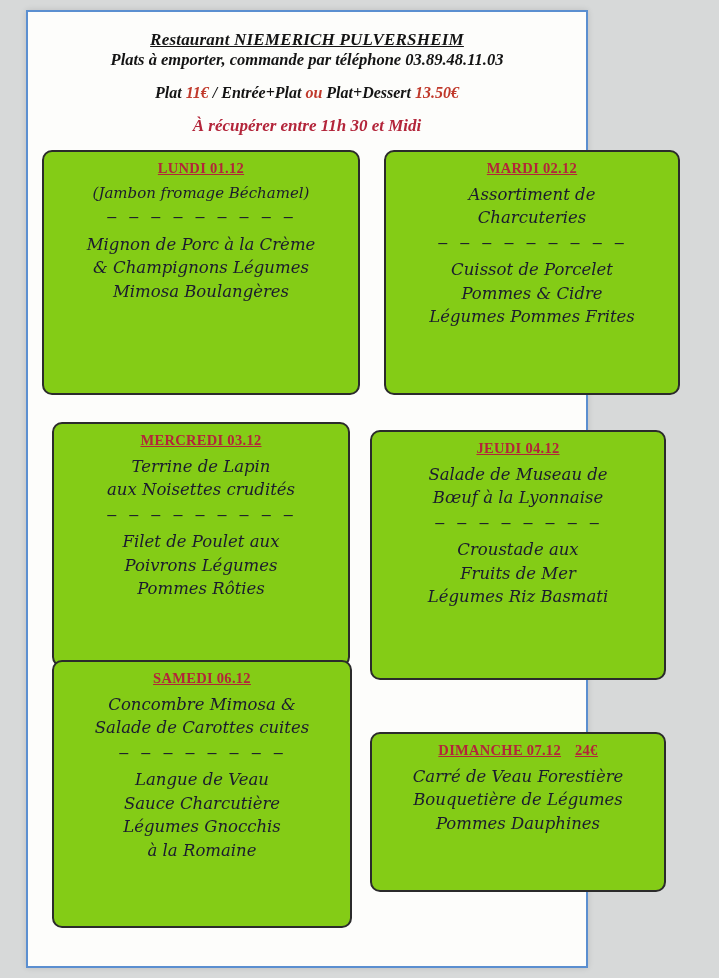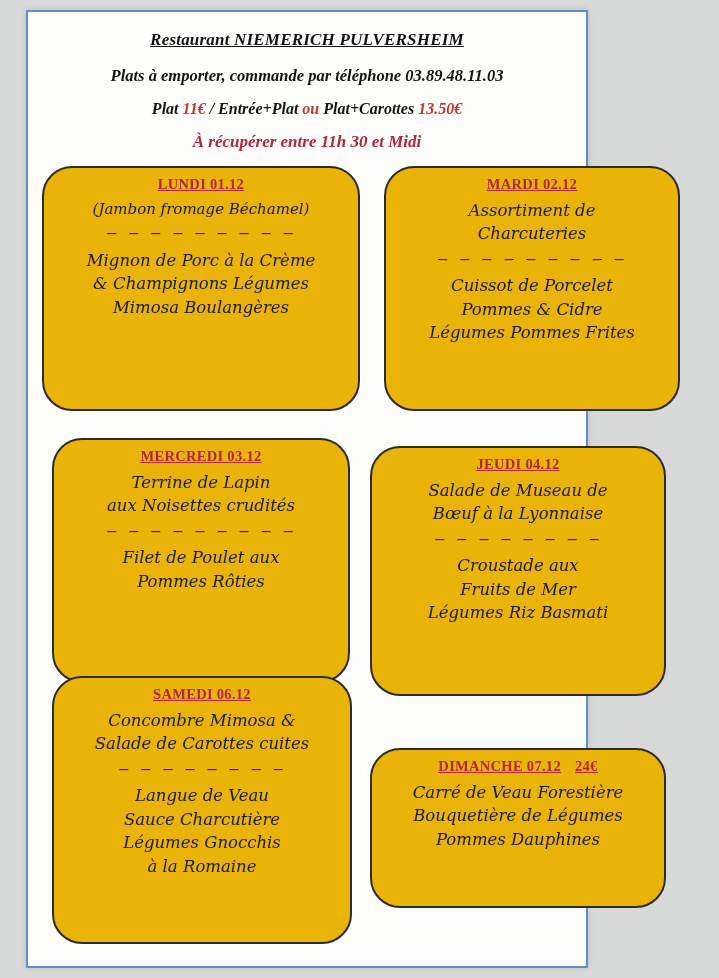--- a/index.html
+++ b/index.html
@@ -31,21 +31,20 @@
   .title {
     font-family: "Liberation Serif", serif;
     font-weight: bold;
     font-style: italic;
     font-size: 17px;
     color: #141414;
     text-decoration: underline;
     letter-spacing: 0.2px;
   }
   .subtitle {
-    margin-top: 16px;
     font-family: "Liberation Serif", serif;
     font-weight: bold;
     font-style: italic;
     font-size: 16.5px;
     color: #141414;
   }
   .priceline {
     margin-top: 14px;
     font-family: "Liberation Serif", serif;
     font-weight: bold;
@@ -65,22 +64,22 @@
     color: #b3253a;
   }
   .board {
     position: relative;
     margin-top: 14px;
     height: 790px;
   }
   .card {
     position: absolute;
     border: 2px solid #2b2b2b;
-    border-radius: 30px;
-    background: #eab308;
+    border-radius: 10px;
+    background: #84cc16;
     box-sizing: border-box;
     text-align: center;
     padding: 8px 10px 10px 10px;
   }
   .day {
     font-family: "Liberation Serif", serif;
     font-weight: bold;
     font-size: 14.5px;
     color: #b3253a;
     text-decoration: underline;
@@ -122,21 +121,21 @@
 </style>
 </head>
 <body>
 
 <div class="page">
 
   <div class="header">
     <div class="title">Restaurant NIEMERICH PULVERSHEIM</div>
     <div class="subtitle">Plats à emporter, commande par téléphone 03.89.48.11.03</div>
     <div class="priceline">
-      <span>Plat </span><span class="red">11€</span><span> / Entrée+Plat </span><span class="red">ou</span><span> Plat+Carottes </span><span class="red">13.50€</span>
+      <span>Plat </span><span class="red">11€</span><span> / Entrée+Plat </span><span class="red">ou</span><span> Plat+Dessert </span><span class="red">13.50€</span>
     </div>
     <div class="pickup">À récupérer entre 11h 30 et Midi</div>
   </div>
 
   <div class="board">
 
     <div class="card" id="card-lundi">
       <div class="day">LUNDI 01.12</div>
       <div class="dish small">(Jambon fromage Béchamel)</div>
       <div class="sep">— — — — — — — — —</div>
@@ -154,20 +153,21 @@
       <div class="dish">Pommes &amp; Cidre</div>
       <div class="dish">Légumes Pommes Frites</div>
     </div>
 
     <div class="card" id="card-mercredi">
       <div class="day">MERCREDI 03.12</div>
       <div class="dish">Terrine de Lapin</div>
       <div class="dish">aux Noisettes crudités</div>
       <div class="sep">— — — — — — — — —</div>
       <div class="dish">Filet de Poulet aux</div>
+      <div class="dish">Poivrons Légumes</div>
       <div class="dish">Pommes Rôties</div>
     </div>
 
     <div class="card" id="card-jeudi">
       <div class="day">JEUDI 04.12</div>
       <div class="dish">Salade de Museau de</div>
       <div class="dish">Bœuf à la Lyonnaise</div>
       <div class="sep">— — — — — — — —</div>
       <div class="dish">Croustade aux</div>
       <div class="dish">Fruits de Mer</div>

